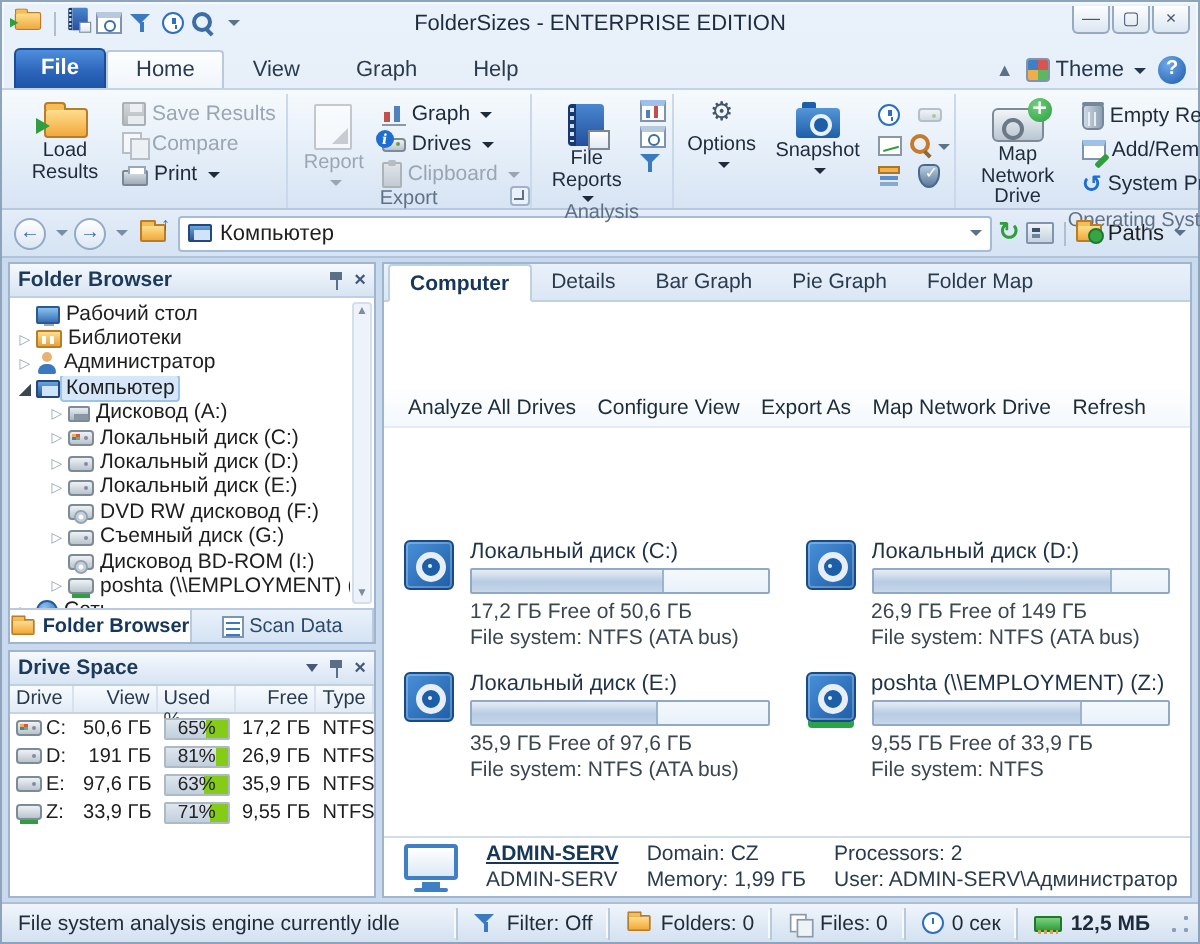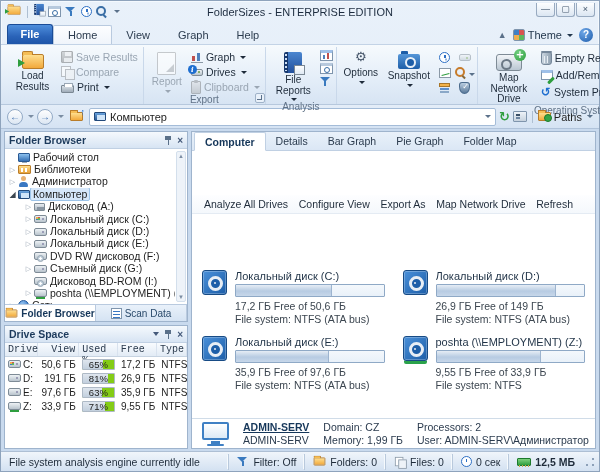--- a/index.html
+++ b/index.html
@@ -73,27 +73,27 @@
   .vscroll { position:absolute; right:1px; top:2px; bottom:2px; width:10px; background:#eef3f9; border:1px solid #d3dfec; border-radius:2px; font-size:6px; color:#7b8da3; display:flex; flex-direction:column; align-items:center; justify-content:space-between; padding:1px 0; }
 
   
   .ltabs { height:17px; display:flex; border-top:1px solid #b9cadf; flex:none; background:linear-gradient(#e9f1fa,#d5e3f3); }
   .ltab { flex:1; display:flex; align-items:center; justify-content:center; gap:3px; font-size:10px; color:#2a4a6b; border-right:1px solid #b9cadf; }
   .ltab.active { background:#fff; font-weight:bold; color:#16375a; }
 
   
   .ds-table { flex:1; font-size:10px; }
   .ds-hrow { display:flex; height:14px; background:linear-gradient(#f8fbfe,#e2ebf5); border-bottom:1px solid #c6d3e1; color:#2b3b4e; }
-  .ds-hrow > div { padding:1px 3px; border-right:1px solid #d8e2ee;font-family:Liberation Mono, monospace; }
+  .ds-hrow > div { padding:1px 3px; border-right:1px solid #d8e2ee; }
   .ds-row { display:flex; height:14px; align-items:center; }
   .ds-row > div { padding:0 3px; overflow:hidden; white-space:nowrap; }
   .c-drive { width:33px; display:flex; align-items:center; gap:2px; }
   .c-total { width:44px; text-align:right; }
   .c-used { width:41px; }
-  .c-free { width:42px; }
+  .c-free { width:42px; text-align:right; }
   .c-type { width:30px; }
   .minibar { position:relative; height:11px; border:1px solid #aeb9c6; background:#84cc16; border-radius:1px; overflow:hidden; }
   .minibar .fill { position:absolute; left:0; top:0; bottom:0; background:linear-gradient(#dfe6ee,#c2cfdd); }
   .minibar .lbl { position:absolute; inset:0; text-align:center; line-height:10px; font-size:9.5px; color:#222; }
 
   
   .rightcol { flex:1; display:flex; flex-direction:column; min-width:0; background:#fff; border:1px solid #9fb4cd;gap:44px; }
   .mtabs { height:19px; display:flex; background:linear-gradient(#e9f1fa,#dbe7f5); border-bottom:1px solid #c0d0e3; padding-left:2px; flex:none; }
   .mtab { padding:3px 10px; color:#2b3b4e; font-size:10.5px; }
   .mtab.active { background:#fff; border:1px solid #c0d0e3; border-bottom:1px solid #fff; margin-bottom:-1px; border-radius:2px 2px 0 0; font-weight:bold; color:#16375a; }

